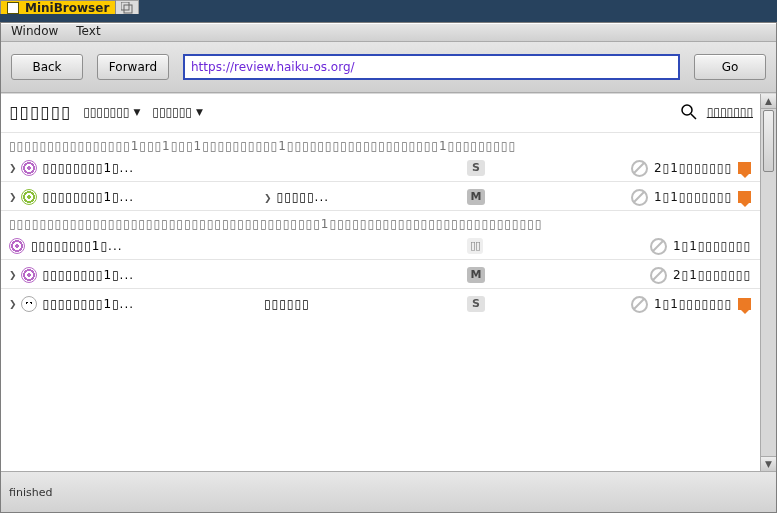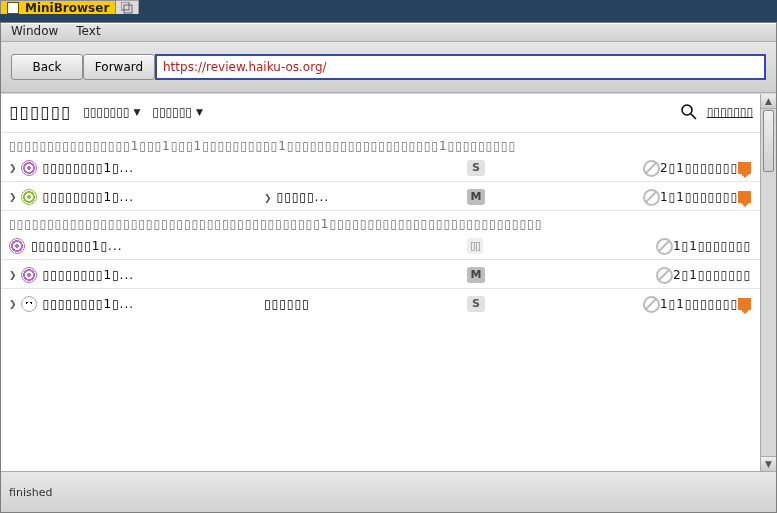--- a/index.html
+++ b/index.html
@@ -7,26 +7,26 @@
   .tab{position:absolute;left:0;top:0;height:14px;display:flex}
   .tab-y{background:#fecb00;border:1px solid #898989;display:flex;align-items:center;padding:0 6px;border-bottom:none;position:relative}
   .tab-y .sq{width:10px;height:10px;border:1px solid #5b5400;background:#fff;margin-right:6px}
   .tab-title{font-weight:bold;color:#222;font-size:12px}
   .tab-gray{background:#dcdcdc;border:1px solid #a0a0a0;border-left:none;border-bottom:none;width:22px;display:flex;align-items:center;justify-content:center}
   .tab-gray svg{display:block}
   .client{position:absolute;left:0;top:22px;right:0;bottom:0;border:1px solid #7e7e7e;background:#d9d9d9;display:flex;flex-direction:column}
   .glow-top{height:1px;background:#fff}
   .menubar{height:17px;background:linear-gradient(#e6e6e6,#d0d0d0);border-bottom:1px solid #aaa;display:flex;align-items:flex-start;padding:0 10px;gap:18px;color:#222}
   .menubar span{cursor:default}
-  .toolbar{padding:12px 10px;display:flex;gap:0;align-items:center;background:linear-gradient(#e6e6e6,#cfcfcf);border-bottom:1px solid #aaa}
+  .toolbar{padding:12px 10px;display:flex;gap:14px;align-items:center;background:linear-gradient(#e6e6e6,#cfcfcf);border-bottom:1px solid #aaa}
   .btn{background:linear-gradient(#f6f6f6,#d7d7d7);border:1px solid #8f8f8f;border-radius:3px;height:24px;display:flex;align-items:center;justify-content:center;box-shadow:inset 0 1px 0 #fff;cursor:default;user-select:none}
   .btn.nav{width:70px}
   .btn.stop{width:60px}
   .btn.go{width:70px}
-  .url{flex:1;height:22px;border:2px solid #2f4ab8;background:#fff;padding:0 6px;display:flex;align-items:center;color:#b91c1c}
+  .url{flex:1;height:22px;border:2px solid #2f4ab8;background:#fff;padding:0 6px;display:flex;align-items:center;color:#6d28d9}
   .content{flex:1;position:relative;border-top:1px solid #d8d8d8;background:#fff;overflow:hidden}
   .content-inner{position:absolute;inset:0;overflow:hidden}
   .hdr{display:flex;align-items:center;padding:8px 8px 10px 8px;gap:12px;color:#222}
   .hdr .brand{font-size:17px;letter-spacing:1px}
   .hdr .dd{display:flex;align-items:center;gap:4px;font-size:12px}
   .hdr .dd .tri{font-size:9px;line-height:1}
   .hdr-right{margin-left:auto;display:flex;align-items:center;gap:10px}
   .signin{text-decoration:underline}
   .row{border-top:1px solid #e4e4e4;padding:6px 8px 4px 8px}
   .row .title{color:#737373;font-size:12px;letter-spacing:1px;margin-bottom:6px;white-space:nowrap;overflow:hidden}
@@ -36,21 +36,21 @@
   .av.pink{background:repeating-radial-gradient(circle at 50% 50%,#b869c7 0 2px,#fff 2px 4px);border:1px solid #b869c7}
   .av.green{background:repeating-radial-gradient(circle at 50% 50%,#8bbf3a 0 2px,#fff 2px 4px);border:1px solid #8bbf3a}
   .av.face{background:#fff;border:1px solid #aaa;background-image:radial-gradient(circle at 35% 40%,#000 0 1px,transparent 1px),radial-gradient(circle at 65% 40%,#000 0 1px,transparent 1px)}
   .owner{font-size:12px;letter-spacing:1px}
   .mid{position:absolute;left:255px;font-size:12px;letter-spacing:1px}
   .badge-wrap{position:absolute;left:458px}
   .badge{display:inline-block;min-width:12px;height:16px;padding:0 3px;border-radius:3px;text-align:center;line-height:16px;font-size:11px;font-weight:bold}
   .badge.s{background:#e1e1e1;color:#555}
   .badge.m{background:#bdbdbd;color:#444}
   .badge.d{background:#eee;color:#888;letter-spacing:-1px;padding:0 2px}
-  .right{position:absolute;right:2px;display:flex;align-items:center;}
+  .right{position:absolute;right:2px;display:flex;align-items:center;gap:6px}
   .empty-circ{width:13px;height:13px;border-radius:50%;border:2px solid #bcbcbc;position:relative}
   .empty-circ::after{content:"";position:absolute;left:5px;top:-1px;width:2px;height:14px;background:#bcbcbc;transform:rotate(45deg)}
   .rtxt{letter-spacing:1px;font-size:12px;color:#111}
   .comm{width:13px;height:12px;background:#ec7a24;position:relative}
   .comm::after{content:"";position:absolute;left:3px;bottom:-4px;border-left:4px solid transparent;border-right:4px solid transparent;border-top:4px solid #ec7a24}
   .vscroll{position:absolute;right:0;top:0;bottom:0;width:15px;background:#d7d7d7;border-left:1px solid #aaa}
   .vscroll .arrow{height:14px;background:linear-gradient(#eee,#ccc);display:flex;align-items:center;justify-content:center;border-bottom:1px solid #aaa;font-size:9px;color:#555}
   .vscroll .arrow.b{border-bottom:none;border-top:1px solid #aaa;position:absolute;bottom:0;left:0;right:0}
   .vscroll .thumb{position:absolute;left:2px;right:2px;top:16px;height:60px;border:1px solid #888;border-radius:2px;background:linear-gradient(#f0f0f0,#cfcfcf)}
   .status{height:16px;background:linear-gradient(#e8e8e8,#d2d2d2);border-top:1px solid #aaa;display:flex;align-items:center;padding:12px 8px;color:#333;font-size:11px}
@@ -82,20 +82,23 @@
 
     <div class="toolbar">
       <div class="btn nav">
           <span>Back</span>
         </div>
       <div class="btn nav">
           <span>Forward</span>
         </div>
       <div class="url">
           <span>https://review.haiku-os.org/</span>
+        </div>
+      <div class="btn go">
+          <span>Go</span>
         </div>
     </div>
 
     <div class="content">
       <div class="content-inner">
         <div class="hdr">
           <span class="brand">▯▯▯▯▯▯</span>
           <span class="dd">
               <span>▯▯▯▯▯▯▯</span>
               <span class="tri">▼</span>

